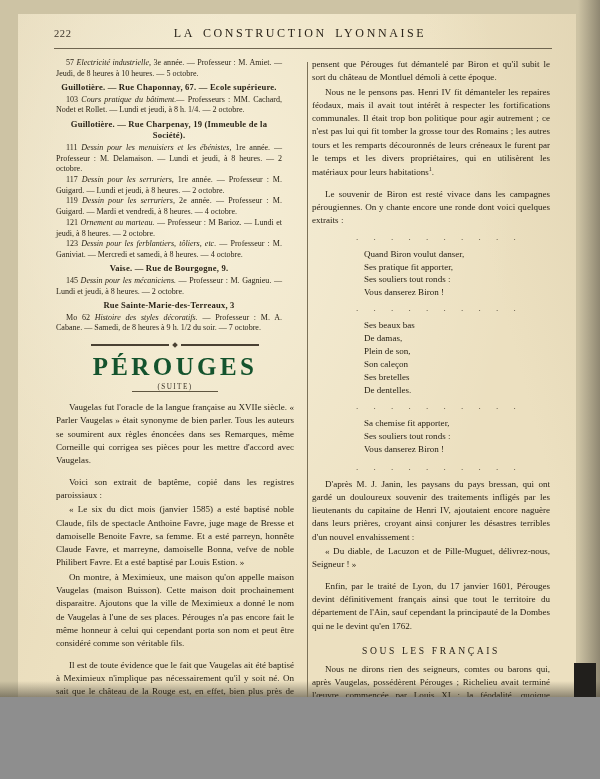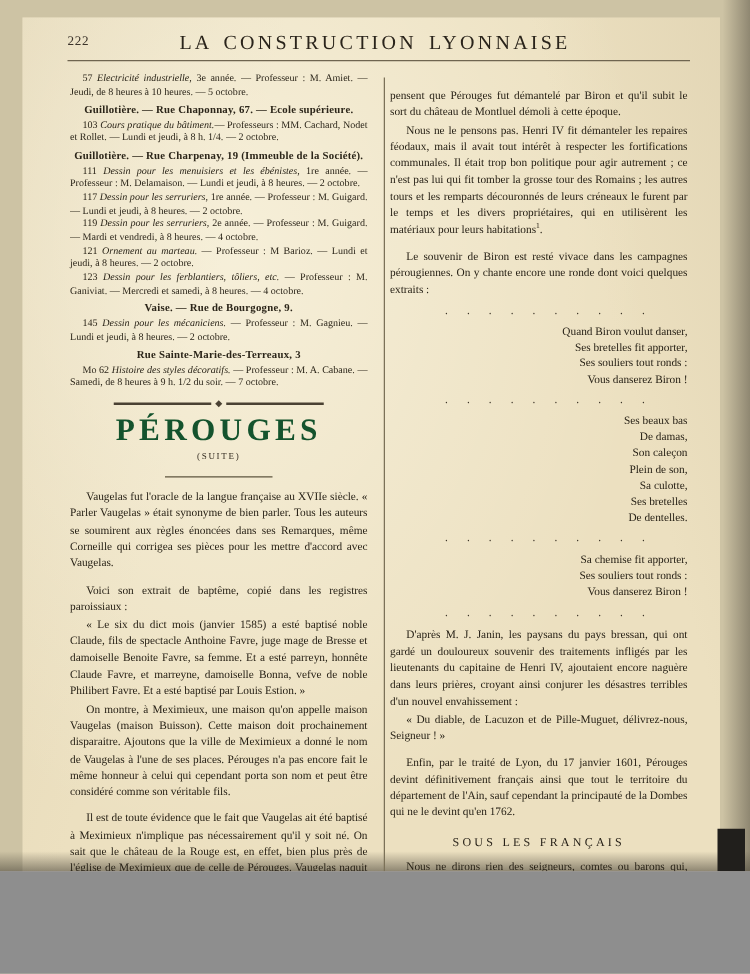--- a/index.html
+++ b/index.html
@@ -87,21 +87,21 @@
     font-size: 10.5px;
     letter-spacing: 0.6px;
     color: #3b332a;
   }
   .journal-title {
     position: absolute;
     left: 0;
     right: 0;
     top: 0;
     text-align: center;
-    font-size: 16px;
+    font-size: 12px;
     letter-spacing: 2.6px;
     color: #2a241b;
     word-spacing: 3px;
   }
   .rule-head {
     position: absolute;
     left: 14px;
     right: 8px;
     top: 22px;
     height: 1px;
@@ -127,21 +127,21 @@
     position: absolute;
     left: 267px;
     top: 4px;
     width: 1px;
     height: 676px;
     background: #7b7158;
   }
 
   
   .prog p {
-    margin: 0 0 0 0;
+    margin: 0 12px 0 0;
     font-size: 8.05px;
     line-height: 1.33;
     text-align: justify;
     text-indent: 10px;
     color: #2b2519;
   }
   .prog .center {
     text-align: center;
     text-indent: 0;
     font-weight: bold;
@@ -184,50 +184,49 @@
     color: #14532d;
     margin: 6px 0 2px 0;
     font-family: "Liberation Serif", serif;
   }
   .article-suite {
     text-align: center;
     font-size: 7.2px;
     letter-spacing: 1.4px;
     font-variant: small-caps;
     color: #3a3226;
-    margin-bottom: 12px;
+    margin-bottom: 0;
   }
   .title-rule {
     width: 86px;
     height: 1px;
     background: #5e553f;
     margin: 0 auto 9px auto;
   }
 
   
   .body p {
     margin: 0 0 0 0;
     font-size: 9.05px;
     line-height: 1.47;
     text-align: justify;
     text-indent: 13px;
     color: #282217;
   }
   .body p + p { margin-top: 1px; }
   .body p.spaced { margin-top: 8px; }
-  .body p.noindent { text-indent: 0; margin-top: 12px; }
+  .body p.noindent { text-indent: 0; }
 
   
   .verse-block {
     margin: 6px 0 4px 0;
     padding-left: 52px;
     font-size: 9.05px;
     line-height: 1.43;
     color: #282217;
-    text-align: right;
   }
   .verse-block .line { white-space: pre; }
   .dots {
     padding-left: 44px;
     letter-spacing: 6.5px;
     font-size: 9px;
     color: #3a3226;
     margin: 4px 0 4px 0;
   }
   .dots-wide {
@@ -309,31 +308,30 @@
       </div>
 
       <div class="col col-right">
         <div class="body" id="right-body">
             <p class="noindent">pensent que Pérouges fut démantelé par Biron et qu'il subit le sort du château de Montluel démoli à cette époque.</p>
             <p>Nous ne le pensons pas. Henri IV fit démanteler les repaires féodaux, mais il avait tout intérêt à respecter les fortifications communales. Il était trop bon politique pour agir autrement ; ce n'est pas lui qui fit tomber la grosse tour des Romains ; les autres tours et les remparts découronnés de leurs créneaux le furent par le temps et les divers propriétaires, qui en utilisèrent les matériaux pour leurs habitations<span class="sup-ref">1</span>.</p>
             <p class="spaced">Le souvenir de Biron est resté vivace dans les campagnes pérougiennes. On y chante encore une ronde dont voici quelques extraits :</p>
             <div class="dots">. . . . . . . . . .</div>
             <div class="verse-block">
               <div class="line">Quand Biron voulut danser,</div>
-              <div class="line">Ses bretelles fit apporter,</div>
+              <div class="line">Ses pratique fit apporter,</div>
               <div class="line">Ses souliers tout ronds :</div>
               <div class="line">Vous danserez Biron !</div>
             </div>
             <div class="dots">. . . . . . . . . .</div>
             <div class="verse-block">
               <div class="line">Ses beaux bas</div>
               <div class="line">De damas,</div>
+              <div class="line">Plein de son,</div>
               <div class="line">Son caleçon</div>
-              <div class="line">Plein de son,</div>
-              <div class="line">Sa culotte,</div>
               <div class="line">Ses bretelles</div>
               <div class="line">De dentelles.</div>
             </div>
             <div class="dots">. . . . . . . . . .</div>
             <div class="verse-block">
               <div class="line">Sa chemise fit apporter,</div>
               <div class="line">Ses souliers tout ronds :</div>
               <div class="line">Vous danserez Biron !</div>
             </div>
             <div class="dots-wide">. . . . . . . . . .</div>

